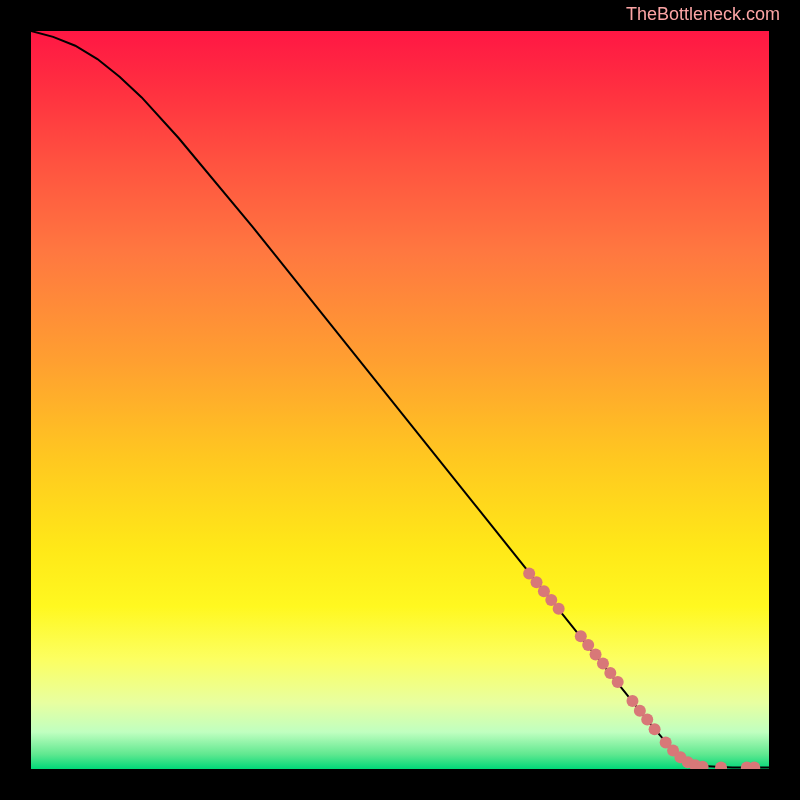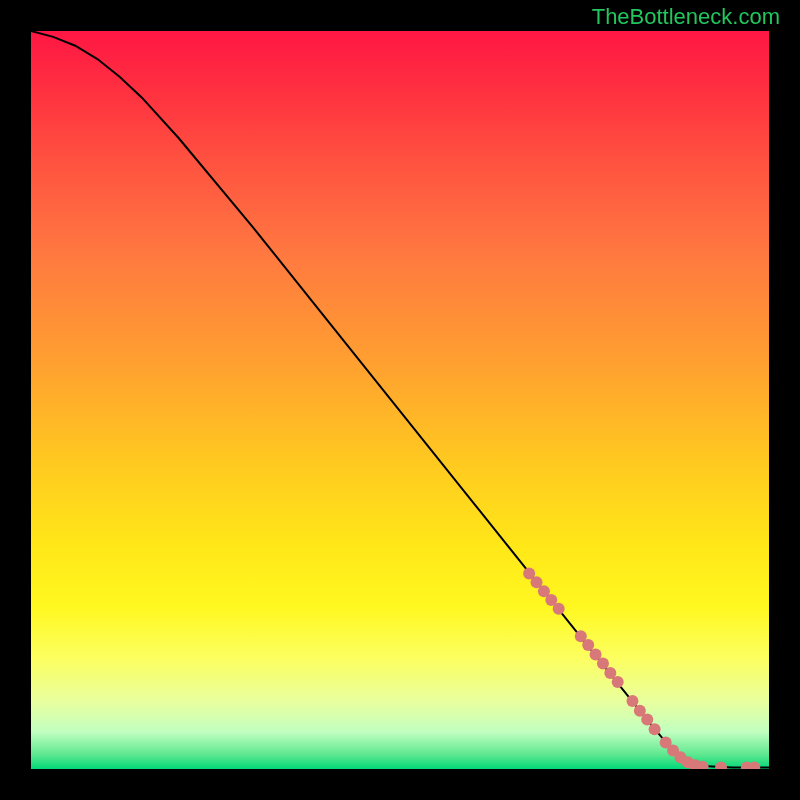--- a/index.html
+++ b/index.html
@@ -13,22 +13,22 @@
   }
   .container {
     position: relative;
     width: 800px;
     height: 800px;
   }
   .watermark {
     position: absolute;
     top: 4px;
     right: 20px;
-    color: #22c55e;
-    font-size: 22px;
+    color: #fca5a5;
+    font-size: 18px;
     font-weight: normal;
     z-index: 10;
     font-family: Arial, sans-serif;
   }
   .plot-area {
     position: absolute;
     left: 31px;
     top: 31px;
     width: 738px;
     height: 738px;

